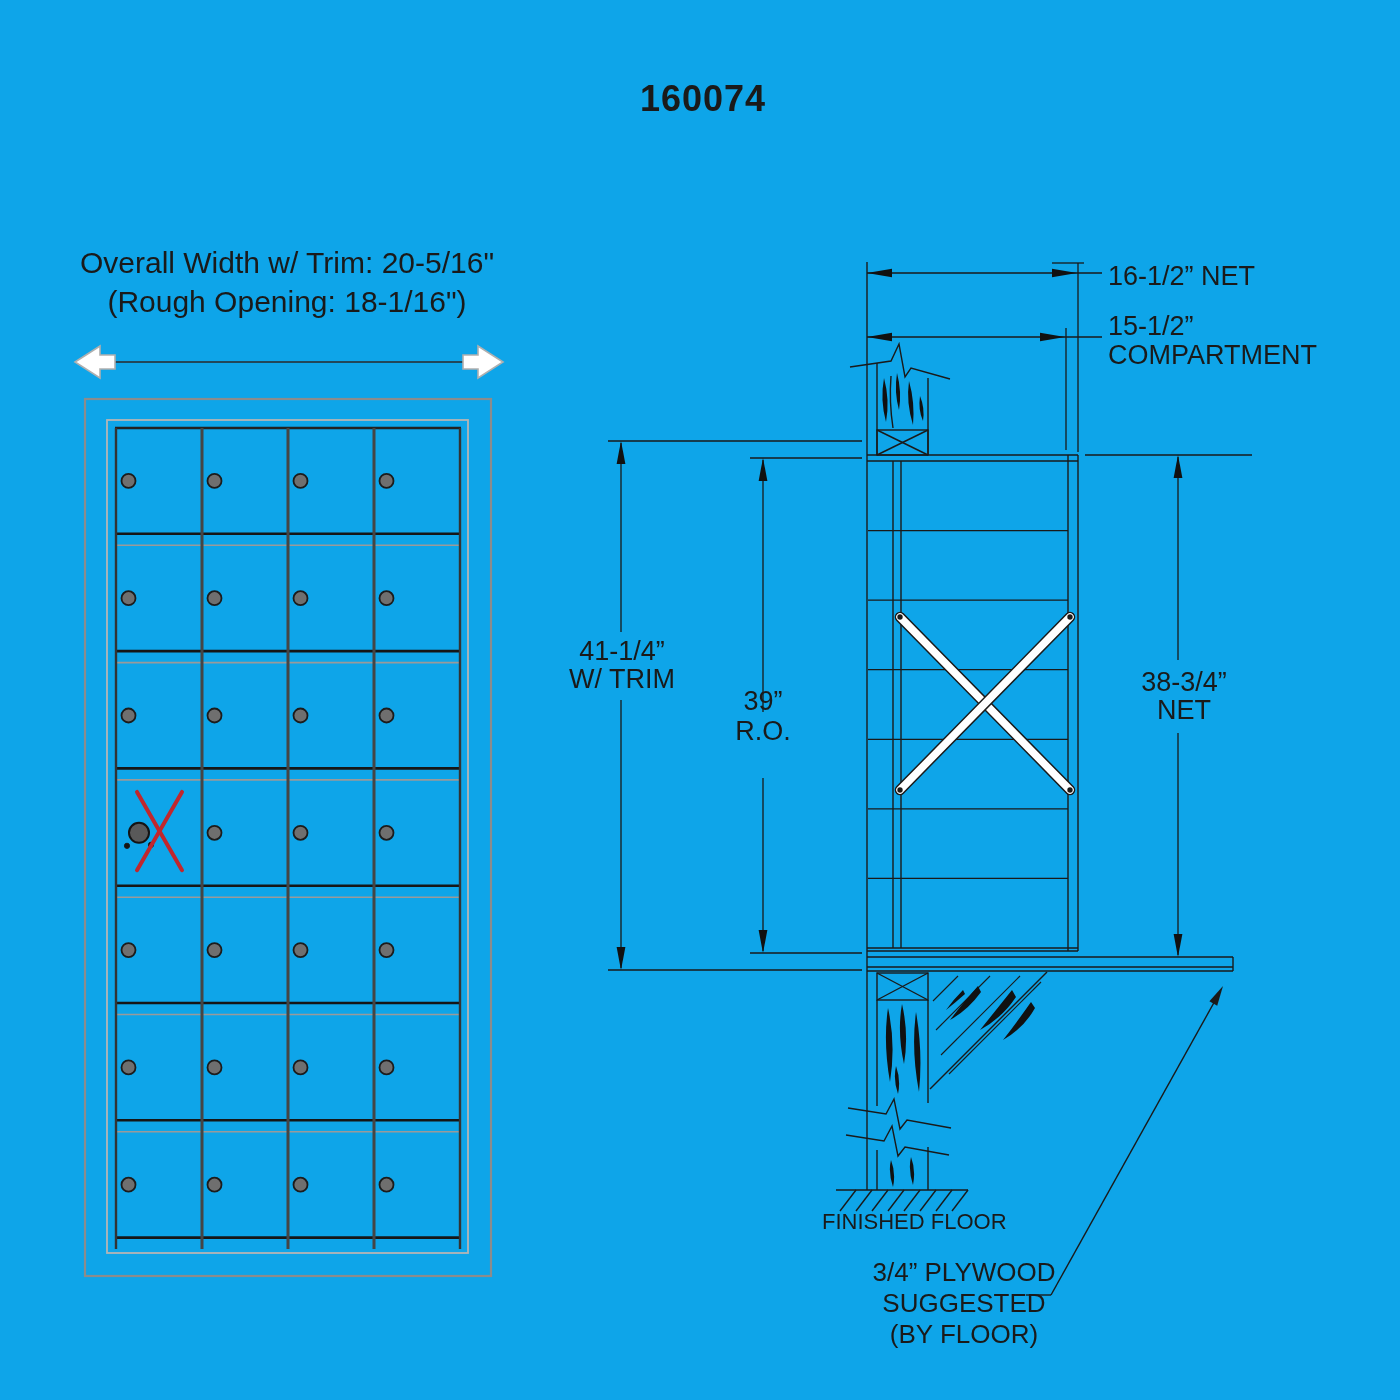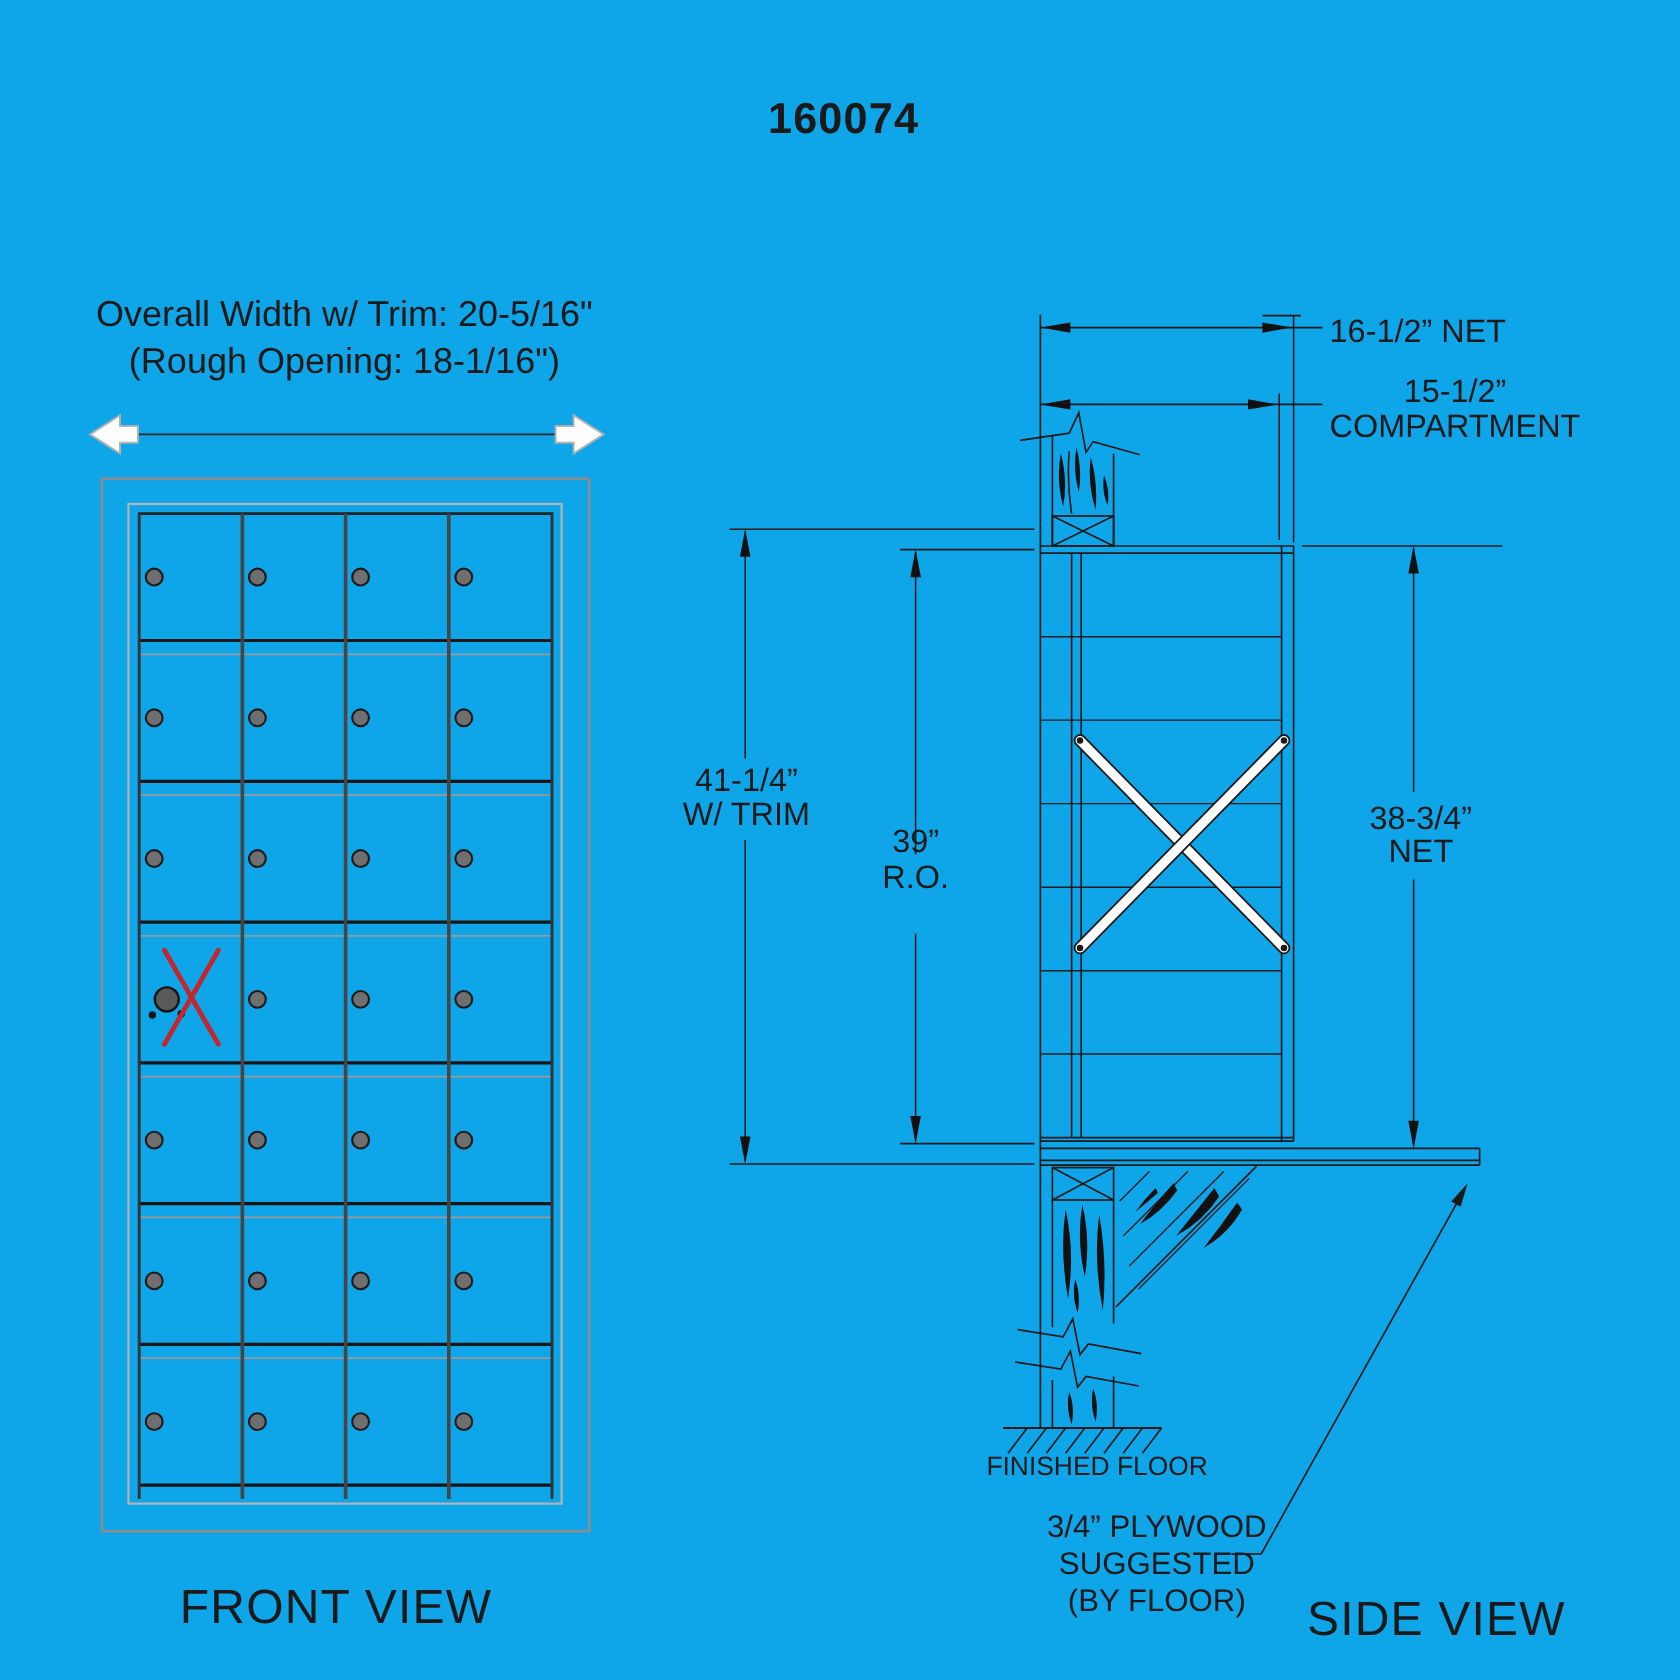--- a/index.html
+++ b/index.html
@@ -2,21 +2,21 @@
 <html><head>
 <meta charset="utf-8">
 <style>
   html,body{margin:0;padding:0;background:#fff;}
   .page{position:relative;width:1400px;height:1400px;background:#0ea5e9;overflow:hidden;
         font-family:"Liberation Sans",sans-serif;color:#1a1a1a;}
   .draw{position:absolute;left:0;top:0;}
   .abs{position:absolute;white-space:nowrap;}
   .ctr{transform:translate(-50%,-50%);text-align:center;}
   .vctr{transform:translateY(-50%);}
-  .ln{display:block;text-align:center;}
+  .ln{display:block;}
   .t-model{font-size:36px;font-weight:bold;letter-spacing:1px;}
   .t-subtitle{font-size:41px;}
   .t-note{font-size:30px;}
   .t-dim{font-size:27px;line-height:27.5px;}
   .t-dim39{font-size:27px;line-height:30px;}
   .t-floor{font-size:22px;}
   .t-ply{font-size:26px;line-height:31px;margin-left:33px;}
   .t-view{font-size:40px;letter-spacing:1px;}
 </style>
 </head>
@@ -261,16 +261,14 @@
   </div>
 
   <div class="abs vctr t-floor" style="left:822px;top:1222px">FINISHED FLOOR</div>
 
   <div class="abs ctr t-ply" style="left:931px;top:1303px">
     <span class="ln">3/4” PLYWOOD</span>
     <span class="ln">SUGGESTED</span>
     <span class="ln">(BY FLOOR)</span>
   </div>
 
-  <div class="abs ctr t-view" style="left:280px;top:1340px">FRONT VIEW</div>
-  <div class="abs ctr t-view" style="left:1197px;top:1350px">SIDE VIEW</div>
 
 </div>
 
 </body></html>

